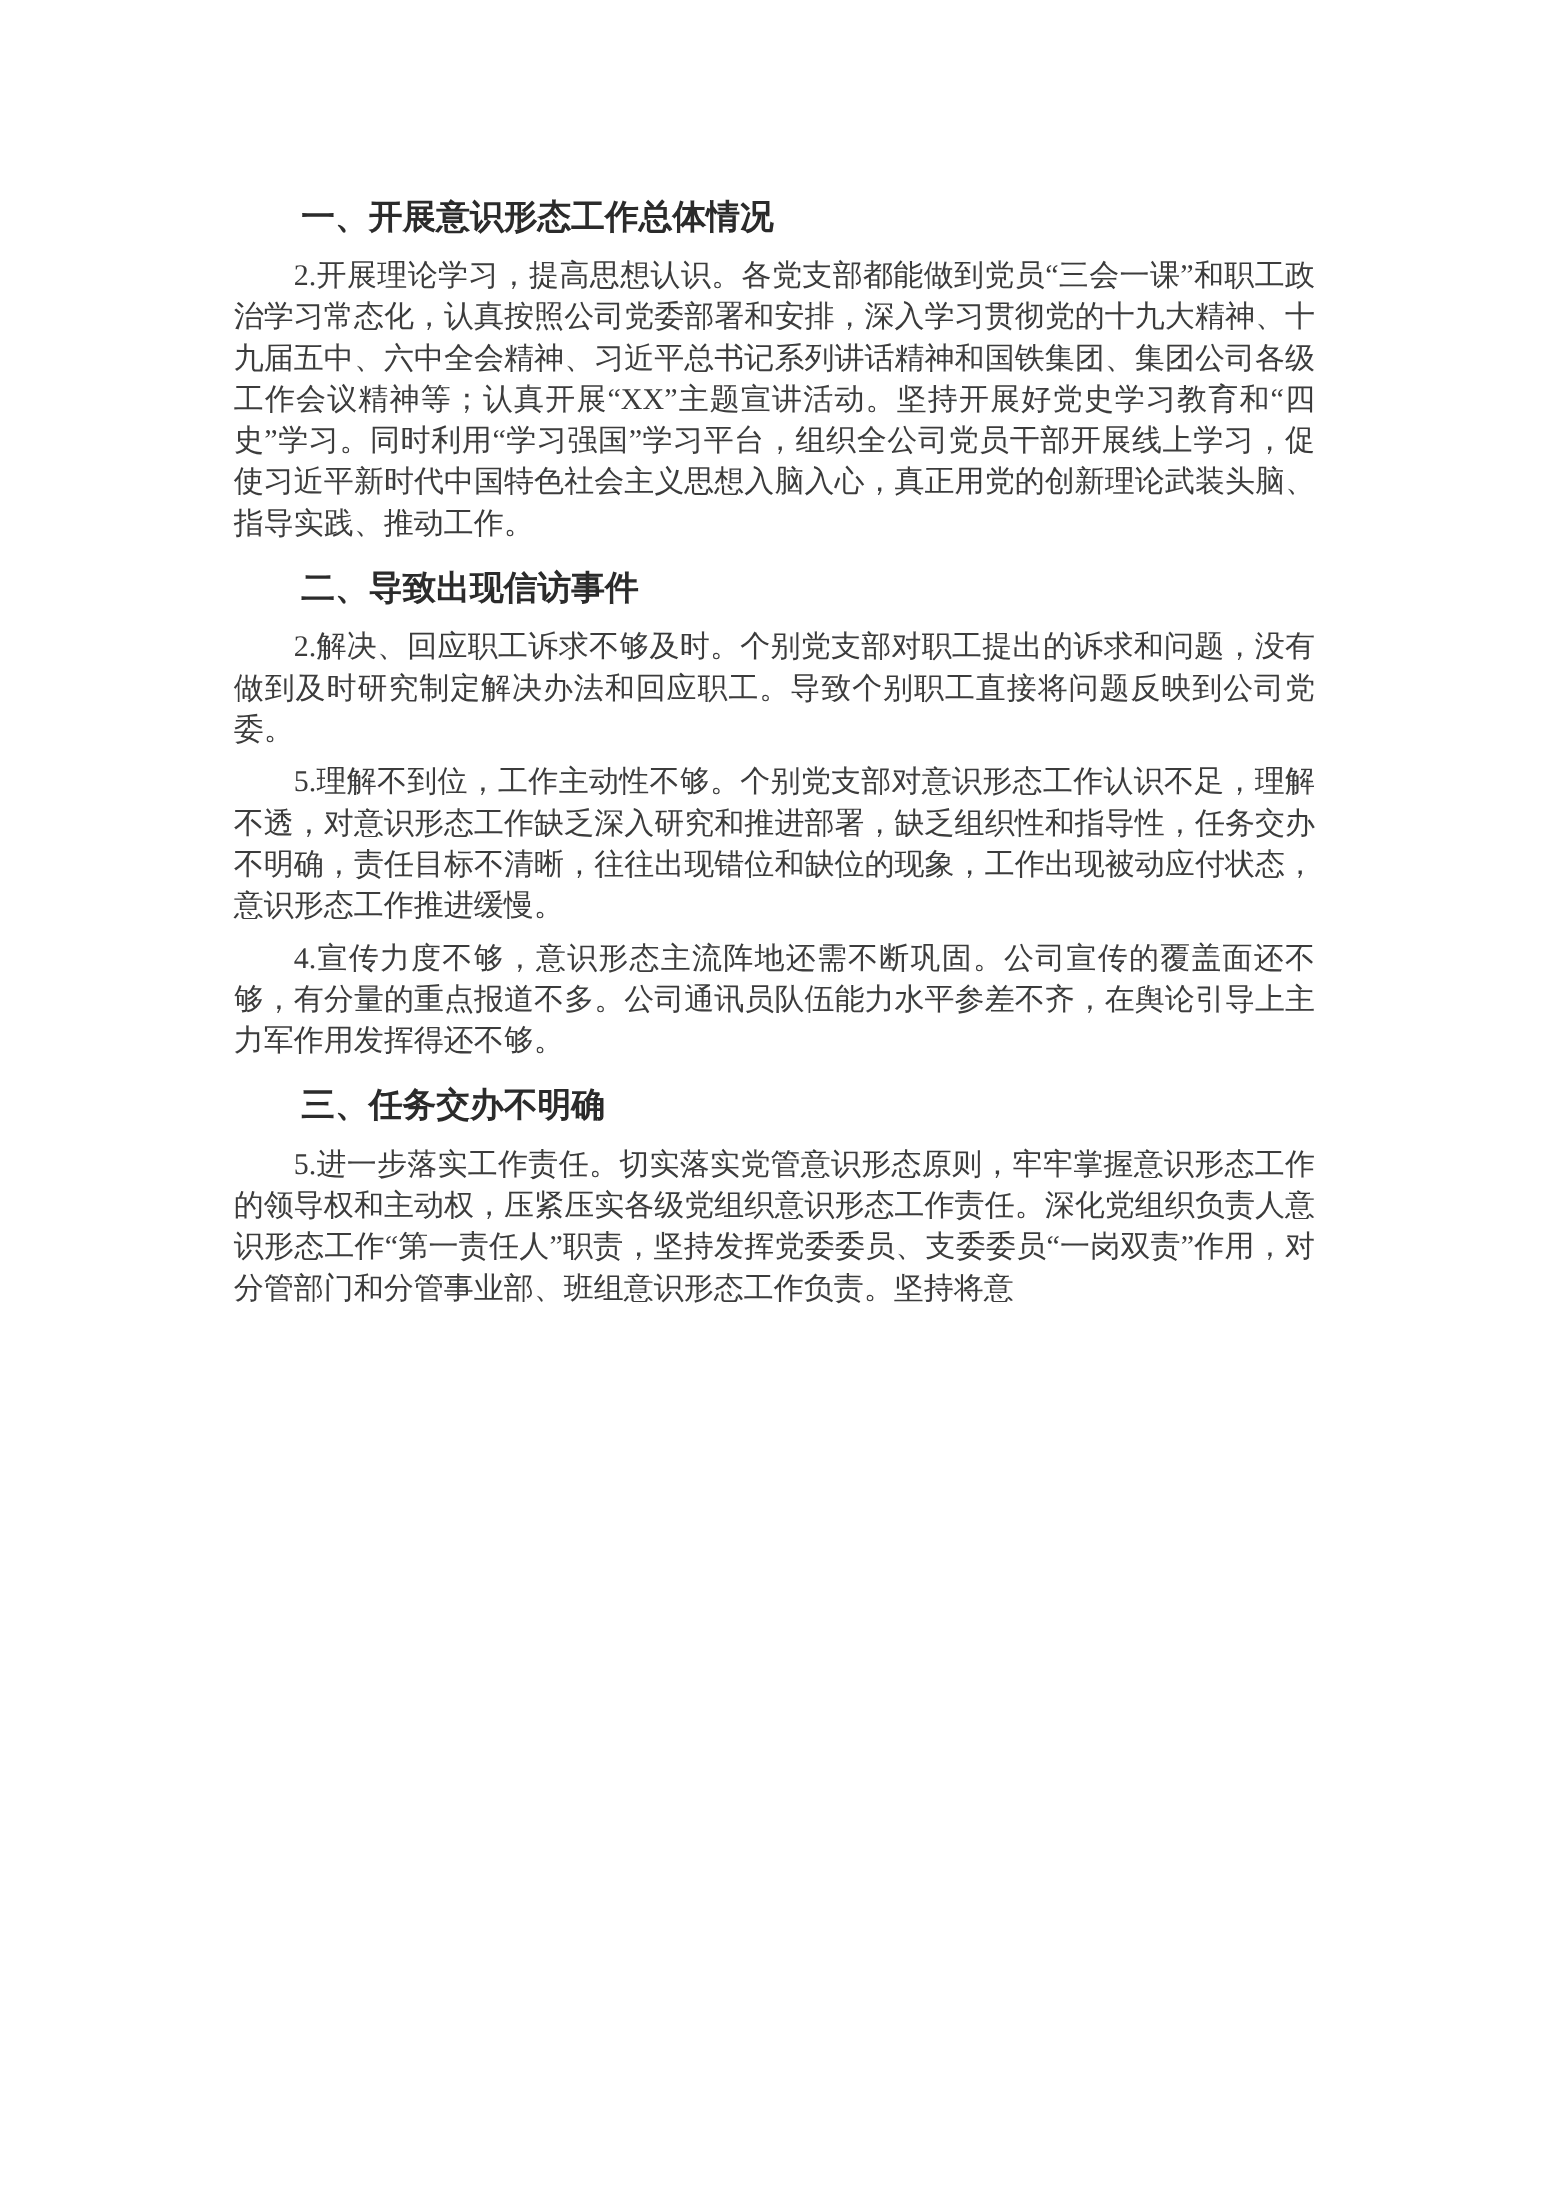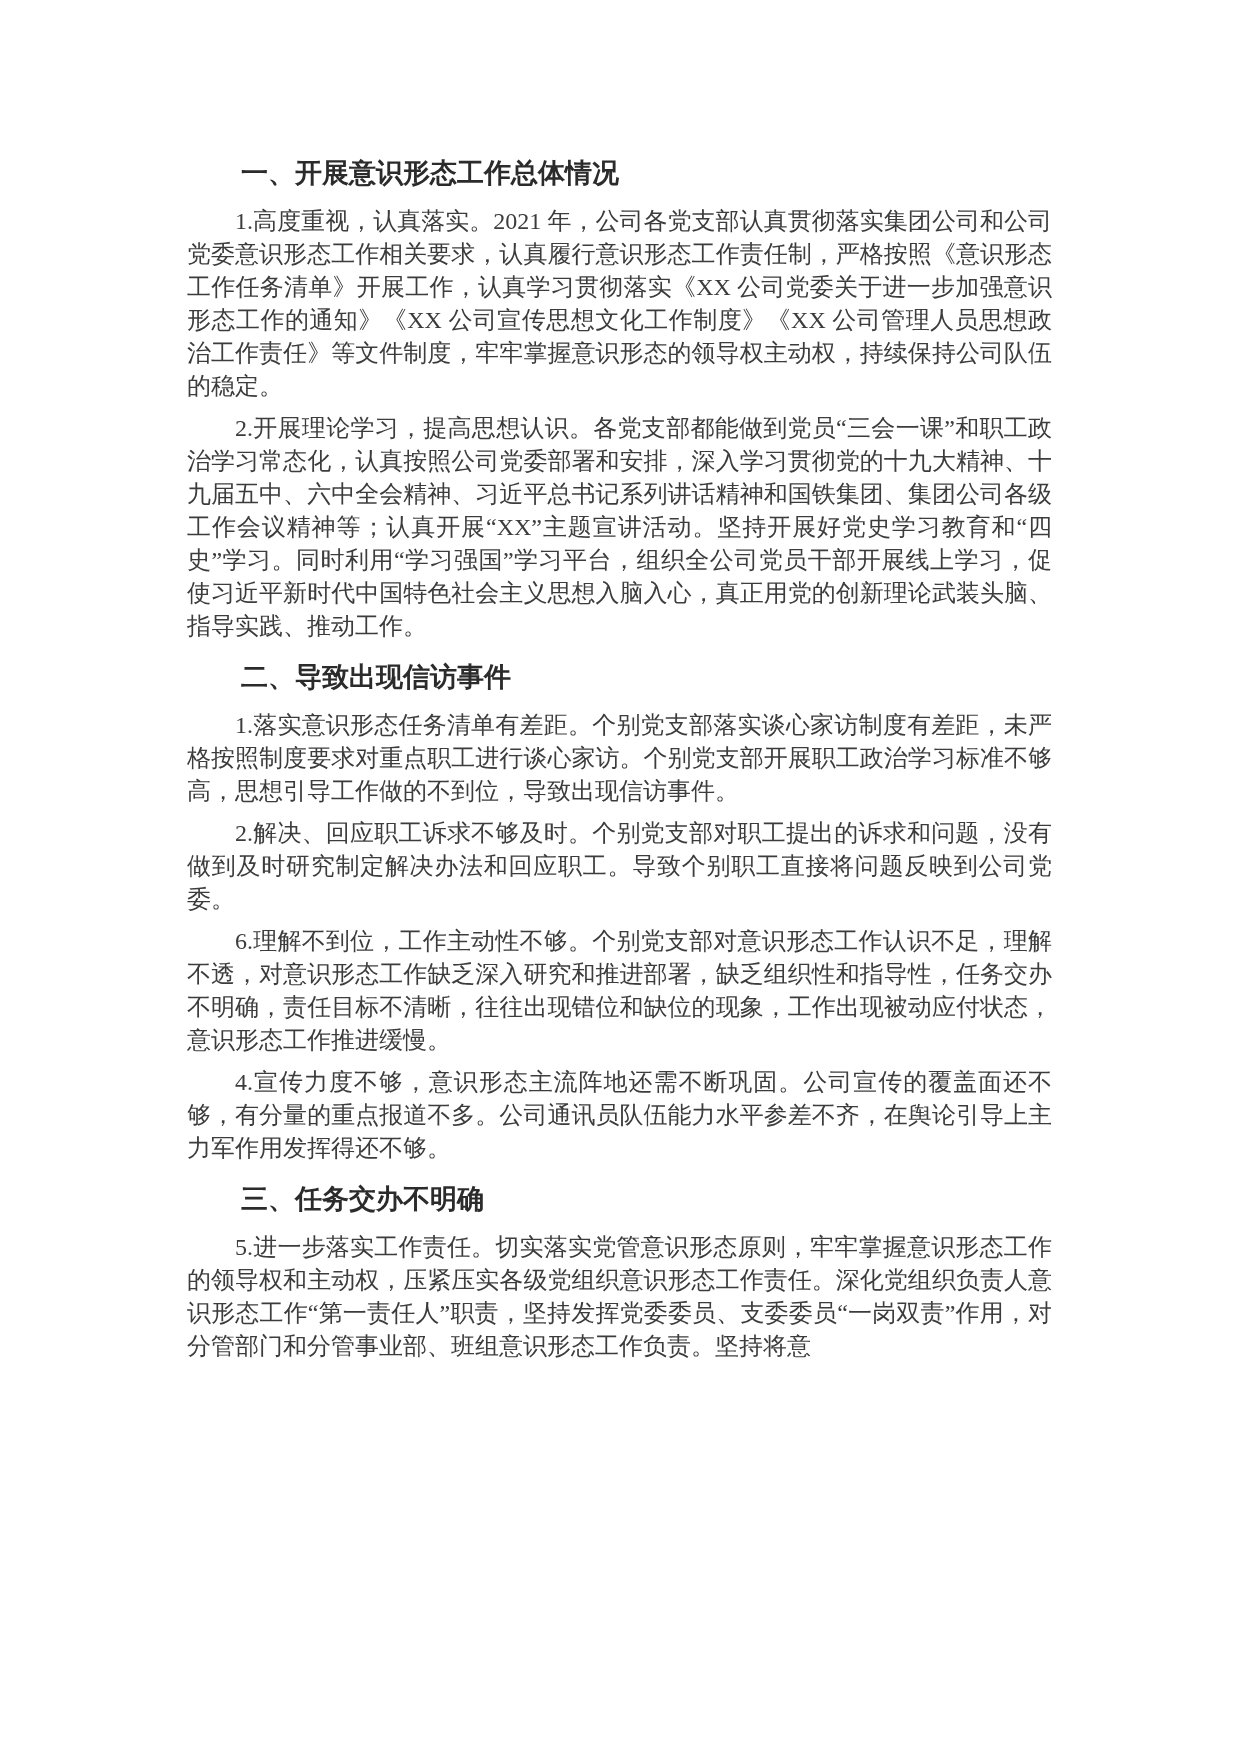--- a/index.html
+++ b/index.html
@@ -39,29 +39,27 @@
     margin: 0 0 9px 0;
   }
 </style>
 </head>
 <body>
 
 <div class="page">
 
   <div class="section">
     <h2 class="section-heading">一、开展意识形态工作总体情况</h2>
-    <p class="para">1.高度重视，认真落实。2021 年，公司各党支部认真贯彻落实集团公司和公司党委意识形态工作相关要求，认真履行意识形态工作责任制，严格按照《意识形态工作任务清单》开展工作，认真学习贯彻落实《XX 公司党委关于进一步加强意识形态工作的通知》《XX 公司宣传思想文化工作制度》《XX 公司管理人员思想政治工作责任》等文件制度，牢牢掌握意识形态的领导权主动权，持续保持公司队伍的稳定。</p>
     <p class="para">2.开展理论学习，提高思想认识。各党支部都能做到党员“三会一课”和职工政治学习常态化，认真按照公司党委部署和安排，深入学习贯彻党的十九大精神、十九届五中、六中全会精神、习近平总书记系列讲话精神和国铁集团、集团公司各级工作会议精神等；认真开展“XX”主题宣讲活动。坚持开展好党史学习教育和“四史”学习。同时利用“学习强国”学习平台，组织全公司党员干部开展线上学习，促使习近平新时代中国特色社会主义思想入脑入心，真正用党的创新理论武装头脑、指导实践、推动工作。</p>
   </div>
 
   <div class="section">
     <h2 class="section-heading">二、导致出现信访事件</h2>
-    <p class="para">1.落实意识形态任务清单有差距。个别党支部落实谈心家访制度有差距，未严格按照制度要求对重点职工进行谈心家访。个别党支部开展职工政治学习标准不够高，思想引导工作做的不到位，导致出现信访事件。</p>
     <p class="para">2.解决、回应职工诉求不够及时。个别党支部对职工提出的诉求和问题，没有做到及时研究制定解决办法和回应职工。导致个别职工直接将问题反映到公司党委。</p>
-    <p class="para">6.理解不到位，工作主动性不够。个别党支部对意识形态工作认识不足，理解不透，对意识形态工作缺乏深入研究和推进部署，缺乏组织性和指导性，任务交办不明确，责任目标不清晰，往往出现错位和缺位的现象，工作出现被动应付状态，意识形态工作推进缓慢。</p>
+    <p class="para">5.理解不到位，工作主动性不够。个别党支部对意识形态工作认识不足，理解不透，对意识形态工作缺乏深入研究和推进部署，缺乏组织性和指导性，任务交办不明确，责任目标不清晰，往往出现错位和缺位的现象，工作出现被动应付状态，意识形态工作推进缓慢。</p>
     <p class="para">4.宣传力度不够，意识形态主流阵地还需不断巩固。公司宣传的覆盖面还不够，有分量的重点报道不多。公司通讯员队伍能力水平参差不齐，在舆论引导上主力军作用发挥得还不够。</p>
   </div>
 
   <div class="section">
     <h2 class="section-heading">三、任务交办不明确</h2>
     <p class="para">5.进一步落实工作责任。切实落实党管意识形态原则，牢牢掌握意识形态工作的领导权和主动权，压紧压实各级党组织意识形态工作责任。深化党组织负责人意识形态工作“第一责任人”职责，坚持发挥党委委员、支委委员“一岗双责”作用，对分管部门和分管事业部、班组意识形态工作负责。坚持将意</p>
   </div>
 
 </div>
 

